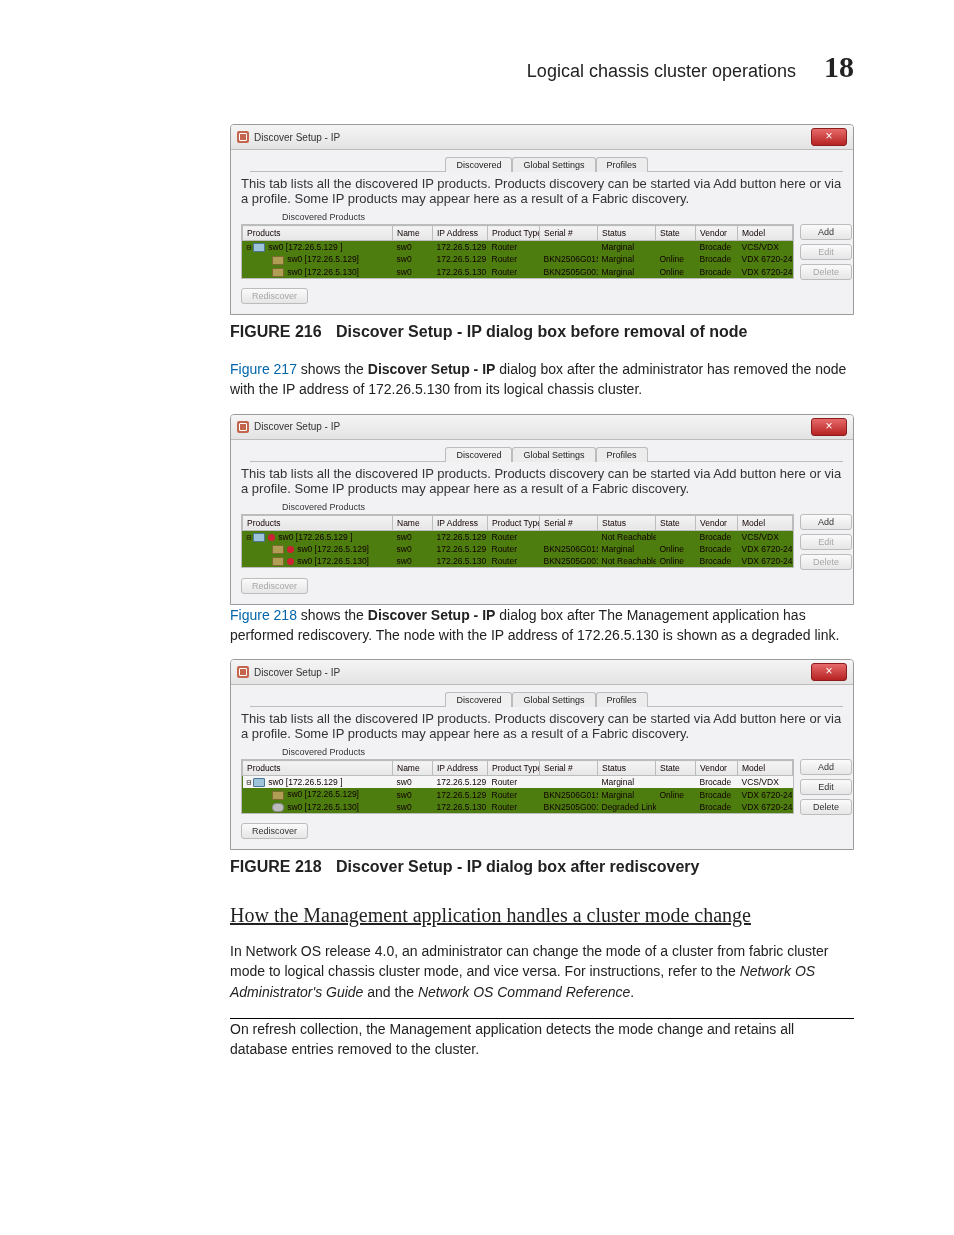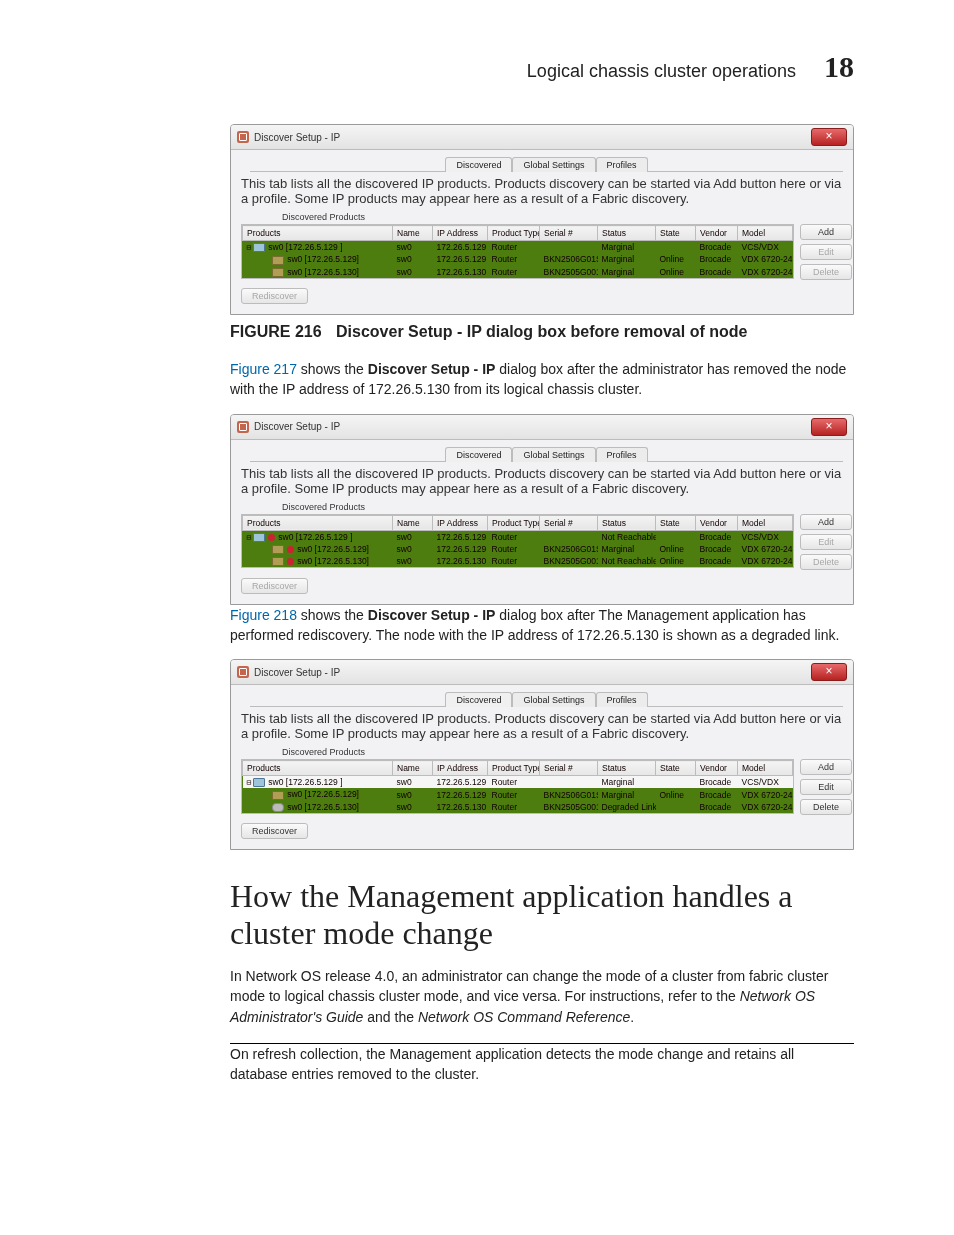--- a/index.html
+++ b/index.html
@@ -5,21 +5,21 @@
   :root { --brand-blue:#004d80; --link-blue:#0066aa; --body:#222; --gray-light:#e8e8e8; --gray-mid:#bcbcbc; --gray-dark:#888; --tab-sel:#f0f0f0; --panel:#f2f2f4; --win-border:#9a9a9a; --close-red:#c83a3a; }
   html,body { margin:0; padding:0; background:#fff; color:var(--body); font-family:Arial,Helvetica,sans-serif; font-size:14px; }
   .page { width:954px; min-height:1235px; margin:0 auto; padding:50px 100px 60px 230px; box-sizing:border-box; position:relative; }
   .running-header { display:flex; justify-content:flex-end; align-items:baseline; gap:28px; margin-bottom:40px; }
   .running-header .title { font-size:18px; }
   .running-header .chapter { font-family:Georgia,'Times New Roman',serif; font-size:30px; font-weight:bold; }
   .figure-caption { font-size:16px; margin:8px 0 18px 0; }
   .figure-caption .label { font-weight:bold; margin-right:10px; }
   p { line-height:1.45; margin:0 0 14px 0; }
   .link { color:var(--link-blue); }
-  h2 { font-family:Georgia,'Times New Roman',serif; font-size:32px; font-weight:normal; color:#222; margin:28px 0 14px 0; }
+  h2 { font-family:Georgia,'Times New Roman',serif; font-size:20px; font-weight:normal; color:#222; margin:28px 0 14px 0;text-decoration:underline; }
   .italic { font-style:italic; }
   .bold { font-weight:bold; }
   .note-sep { border-top:1px solid #000; margin-top:16px; }
   .note-label { font-weight:bold; font-size:12px; margin-top:3px; }
   .note-sep-bottom { border-bottom:1px solid #000; padding-bottom:8px; margin-bottom:14px; }
 
   
   .dialog { border:1px solid var(--win-border); border-radius:4px 4px 0 0; overflow:hidden; background:#fff; margin-top:6px; box-shadow:0 0 0 1px #dcdee0 inset; font-size:9px; }
   .dialog-titlebar { display:flex; align-items:center; justify-content:space-between; background:linear-gradient(#f5f5f5,#e3e3e3); padding:3px 6px; border-bottom:1px solid var(--gray-mid); }
   .dialog-titlebar .ttl { display:flex; align-items:center; gap:5px; color:#333; font-size:10px; }
@@ -339,20 +339,24 @@
             <button>Add</button>
             <button>Edit</button>
             <button>Delete</button>
           </div>
         </div>
         <div class="rediscover-row">
           <button class="rediscover">Rediscover</button>
         </div>
       </div>
     </div>
+  <div class="figure-caption">
+    <span class="label">FIGURE 218</span>
+    <span class="bold">Discover Setup - IP dialog box after rediscovery</span>
+  </div>
 
   <h2>How the Management application handles a cluster mode change</h2>
 
   <p>
     <span>In Network OS release 4.0, an administrator can change the mode of a cluster from fabric cluster mode to logical chassis cluster mode, and vice versa. For instructions, refer to the </span><span class="italic">Network OS Administrator's Guide</span><span> and the </span><span class="italic">Network OS Command Reference</span><span>.</span>
   </p>
 
   <div class="note-sep"></div>
 
   <p>On refresh collection, the Management application detects the mode change and retains all database entries removed to the cluster.</p>

